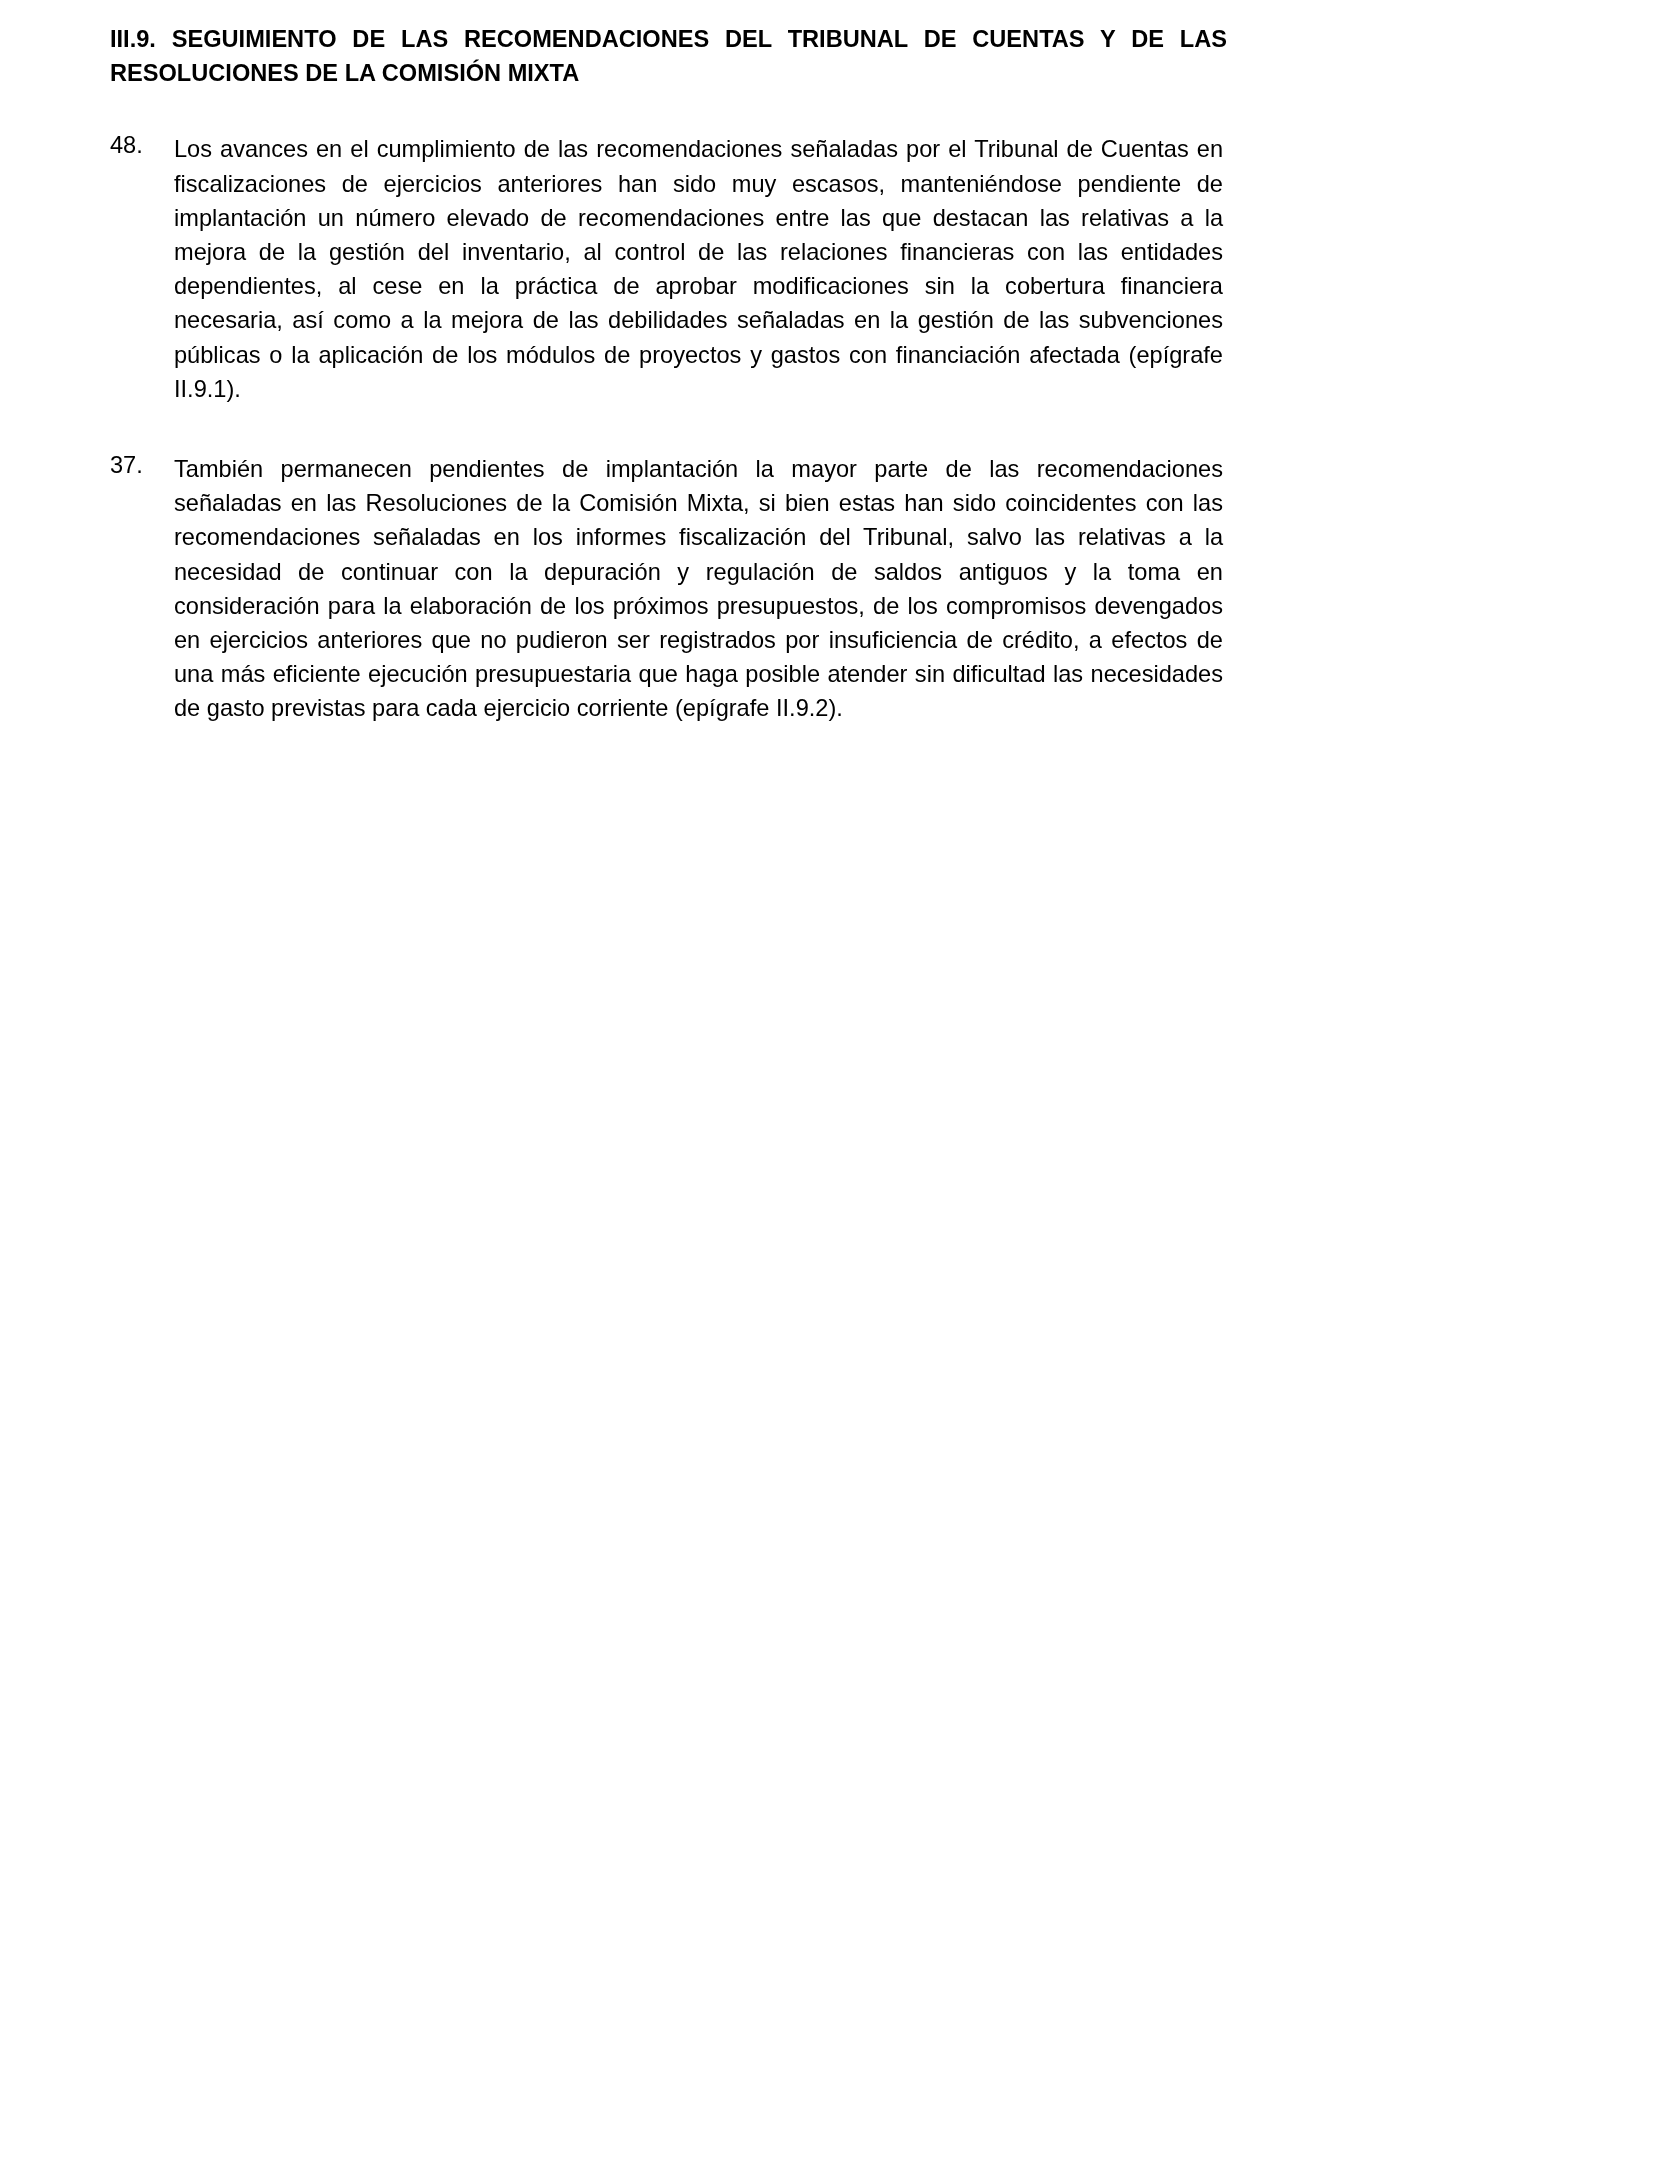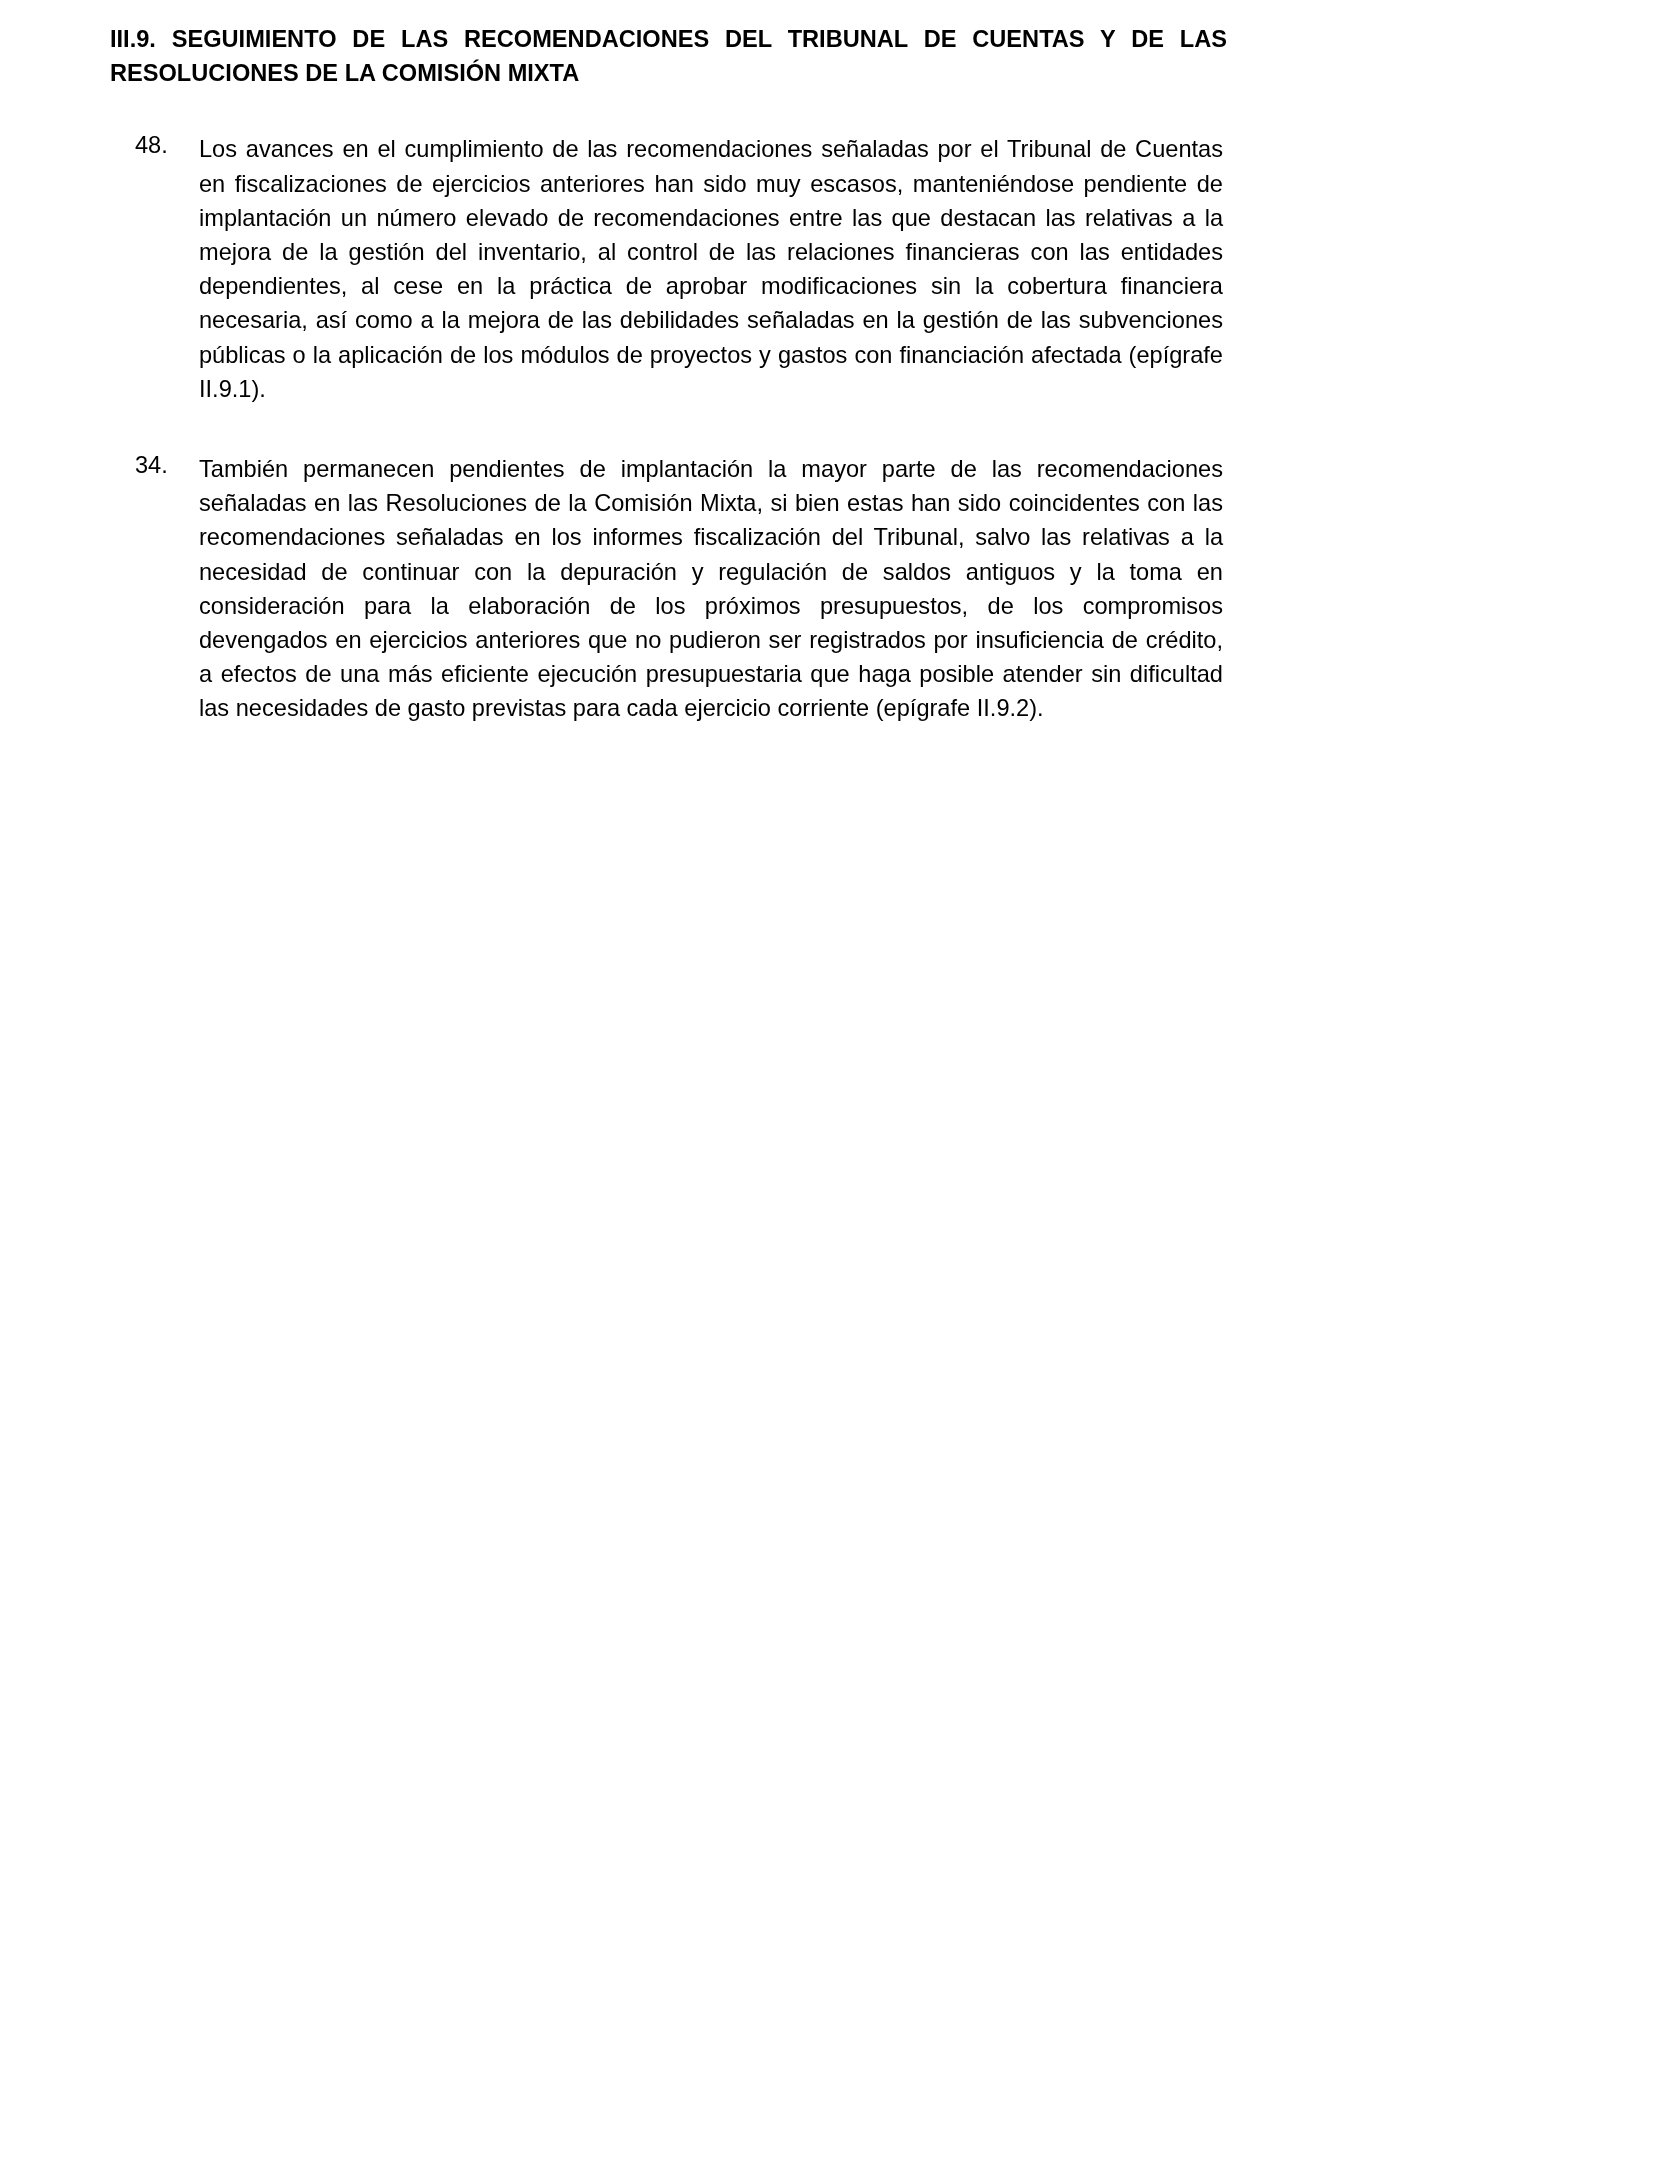--- a/index.html
+++ b/index.html
@@ -31,21 +31,20 @@
   .para {
     display: flex;
     align-items: flex-start;
     font-size: 23.6px;
     line-height: 1.45;
     margin: 0 0 38px 0;
   }
   .para-num {
     flex: 0 0 60px;
     width: 60px;
-    margin-left: 25px;
   }
   .para-text {
     flex: 1 1 auto;
     margin: 4px;
     text-align: justify;
     text-justify: inter-word;
   }
 </style>
 </head>
 <body>
@@ -53,18 +52,18 @@
 <div class="page">
 
   <h1 class="heading">III.9. SEGUIMIENTO DE LAS RECOMENDACIONES DEL TRIBUNAL DE CUENTAS Y DE LAS RESOLUCIONES DE LA COMISIÓN MIXTA</h1>
 
   <div class="para">
     <span class="para-num">48.</span>
     <p class="para-text">Los avances en el cumplimiento de las recomendaciones señaladas por el Tribunal de Cuentas en fiscalizaciones de ejercicios anteriores han sido muy escasos, manteniéndose pendiente de implantación un número elevado de recomendaciones entre las que destacan las relativas a la mejora de la gestión del inventario, al control de las relaciones financieras con las entidades dependientes, al cese en la práctica de aprobar modificaciones sin la cobertura financiera necesaria, así como a la mejora de las debilidades señaladas en la gestión de las subvenciones públicas o la aplicación de los módulos de proyectos y gastos con financiación afectada (epígrafe II.9.1).</p>
   </div>
 
   <div class="para">
-    <span class="para-num">34.</span>
+    <span class="para-num">37.</span>
     <p class="para-text">También permanecen pendientes de implantación la mayor parte de las recomendaciones señaladas en las Resoluciones de la Comisión Mixta, si bien estas han sido coincidentes con las recomendaciones señaladas en los informes fiscalización del Tribunal, salvo las relativas a la necesidad de continuar con la depuración y regulación de saldos antiguos y la toma en consideración para la elaboración de los próximos presupuestos, de los compromisos devengados en ejercicios anteriores que no pudieron ser registrados por insuficiencia de crédito, a efectos de una más eficiente ejecución presupuestaria que haga posible atender sin dificultad las necesidades de gasto previstas para cada ejercicio corriente (epígrafe II.9.2).</p>
   </div>
 
 </div>
 
 
 </body></html>

